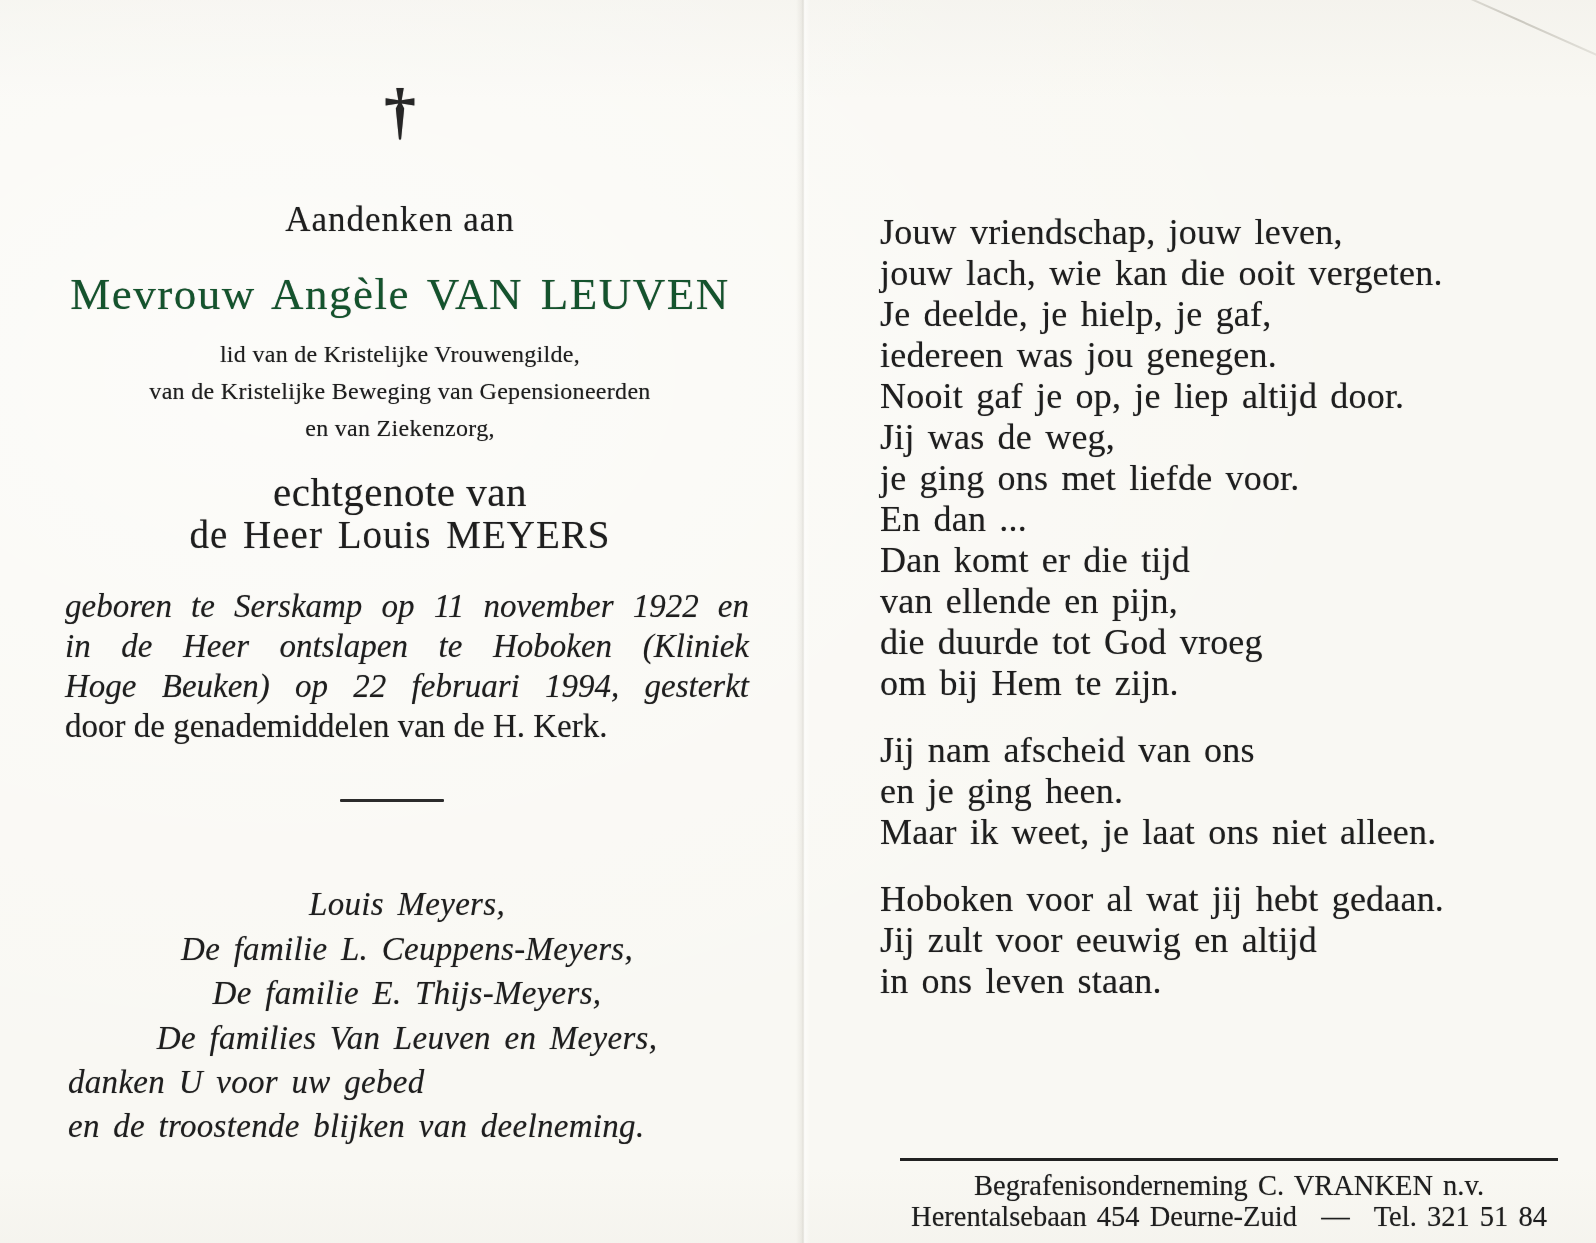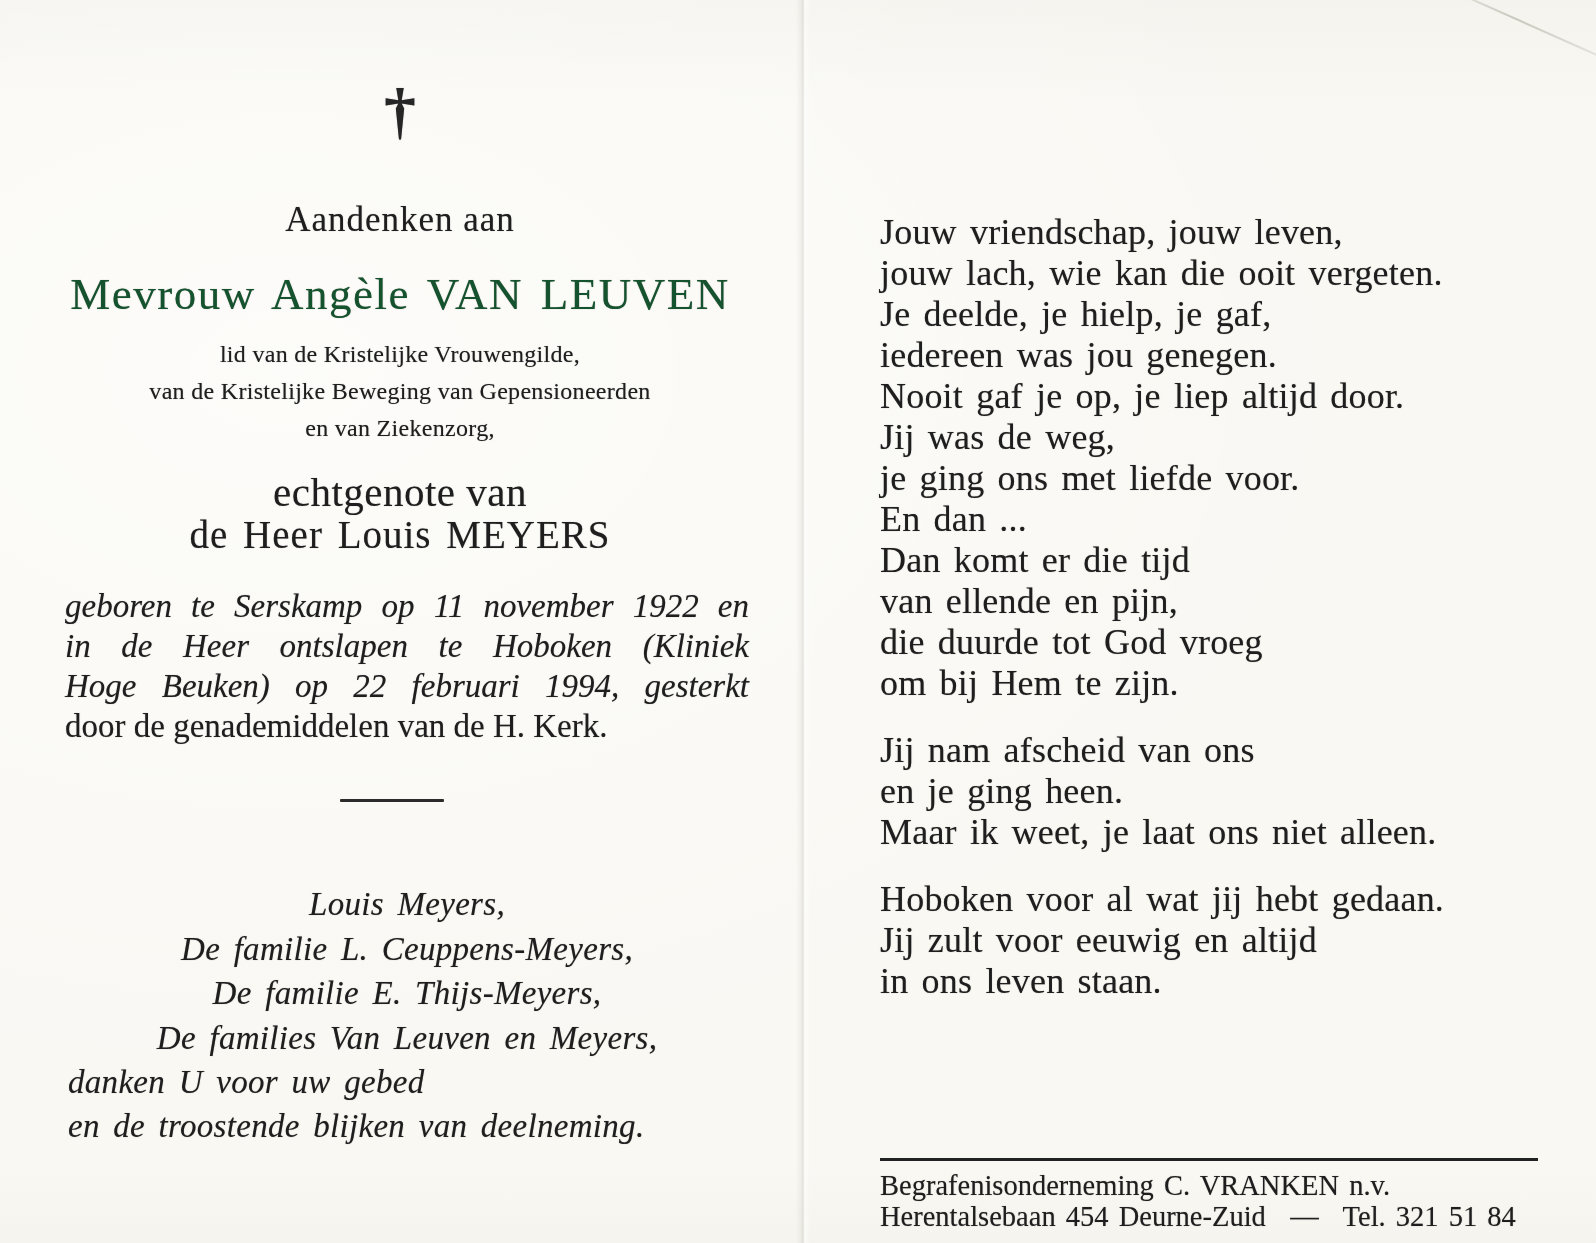--- a/index.html
+++ b/index.html
@@ -51,21 +51,21 @@
   .divider{position:absolute;left:340px;top:799px;width:104px;height:3px;background:#2b2b2b;border-radius:1px;}
   .mourners{position:absolute;left:62px;top:882px;width:690px;text-align:center;
     font-style:italic;font-size:33px;line-height:44.5px;letter-spacing:0.3px;word-spacing:5px;}
   .thanks{position:absolute;left:68px;top:1060px;width:690px;text-align:left;
     font-style:italic;font-size:33px;line-height:44px;letter-spacing:0.3px;word-spacing:5px;}
 
   
   .poem{position:absolute;left:880px;top:212px;width:680px;text-align:left;
     font-size:36px;line-height:41px;word-spacing:4px;letter-spacing:0.2px;}
   .stanza{margin:0 0 26px 0;}
-  .footer{position:absolute;left:880px;top:1146px;width:658px;}
+  .footer{position:absolute;left:900px;top:1146px;width:658px;text-align:center;}
   .footer-rule{height:3px;background:#222;margin-top:12px;}
   .footer-line{font-size:28.5px;line-height:31px;word-spacing:3px;}
   .footer-line.first{margin-top:9px;}
 </style>
 </head>
 <body>
 
 <div class="scan">
   <div class="paper-shade"></div>
   <div class="fold"></div>

